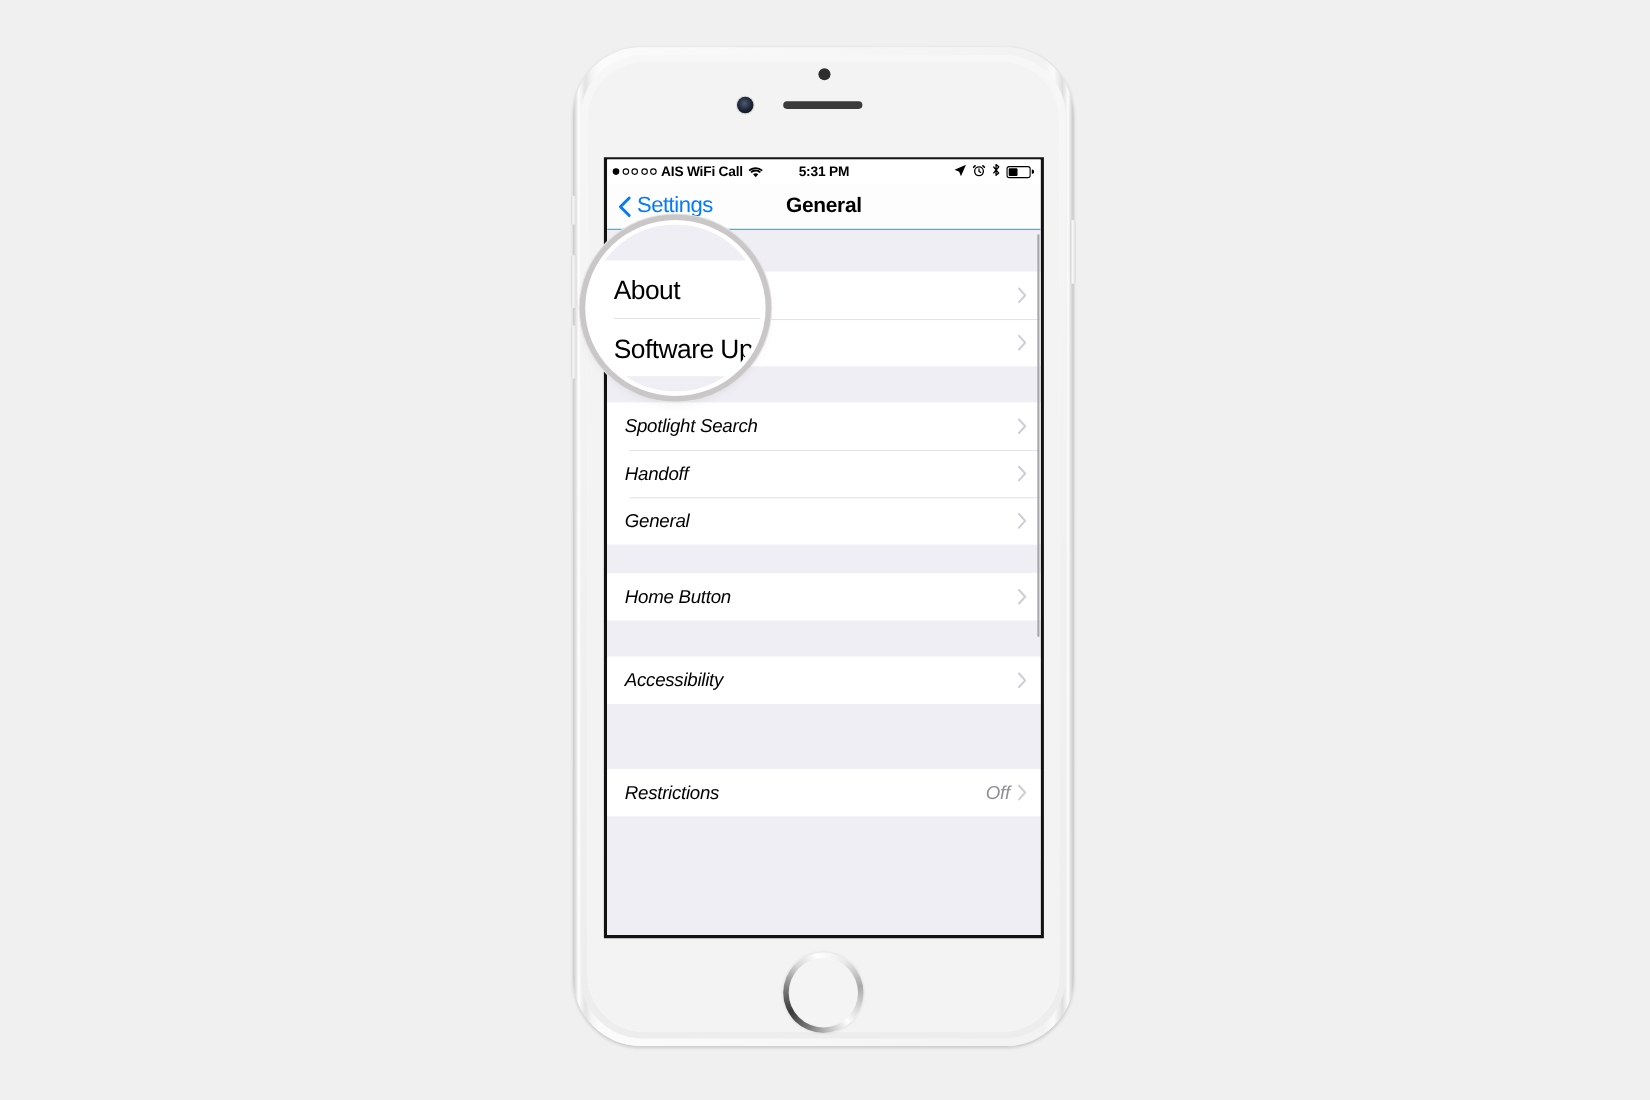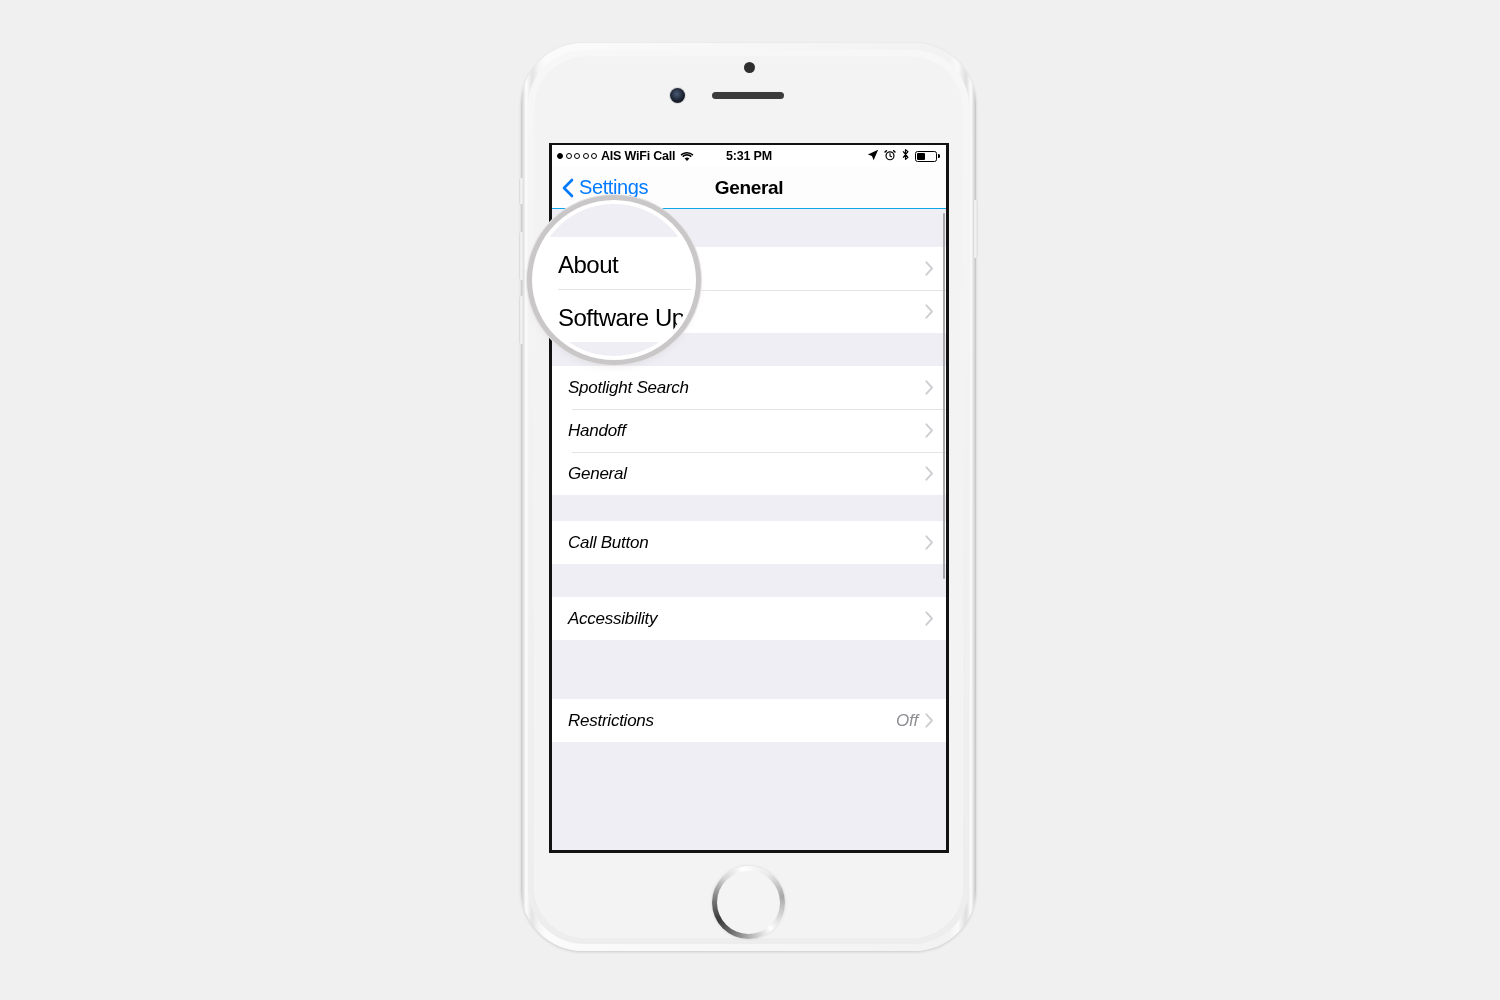--- a/index.html
+++ b/index.html
@@ -366,21 +366,21 @@
                 <div class="row-right">
                   <span class="chev"><svg viewBox="0 0 9 15" width="9" height="15">
                       <path d="M1.4 1.3 7 7.5l-5.6 6.2" fill="none" stroke="#c7c7cc" stroke-width="1.9" stroke-linecap="round" stroke-linejoin="round"></path>
                     </svg></span>
                 </div>
               </div>
             </div>
             <div class="gap" style="height: 26px;"></div>
             <div class="group">
               <div class="row">
-                <span class="row-label">Call Button</span>
+                <span class="row-label">Home Button</span>
                 <div class="row-right">
                   <span class="chev"><svg viewBox="0 0 9 15" width="9" height="15">
                       <path d="M1.4 1.3 7 7.5l-5.6 6.2" fill="none" stroke="#c7c7cc" stroke-width="1.9" stroke-linecap="round" stroke-linejoin="round"></path>
                     </svg></span>
                 </div>
               </div>
             </div>
             <div class="gap" style="height: 33px;"></div>
             <div class="group">
               <div class="row">

